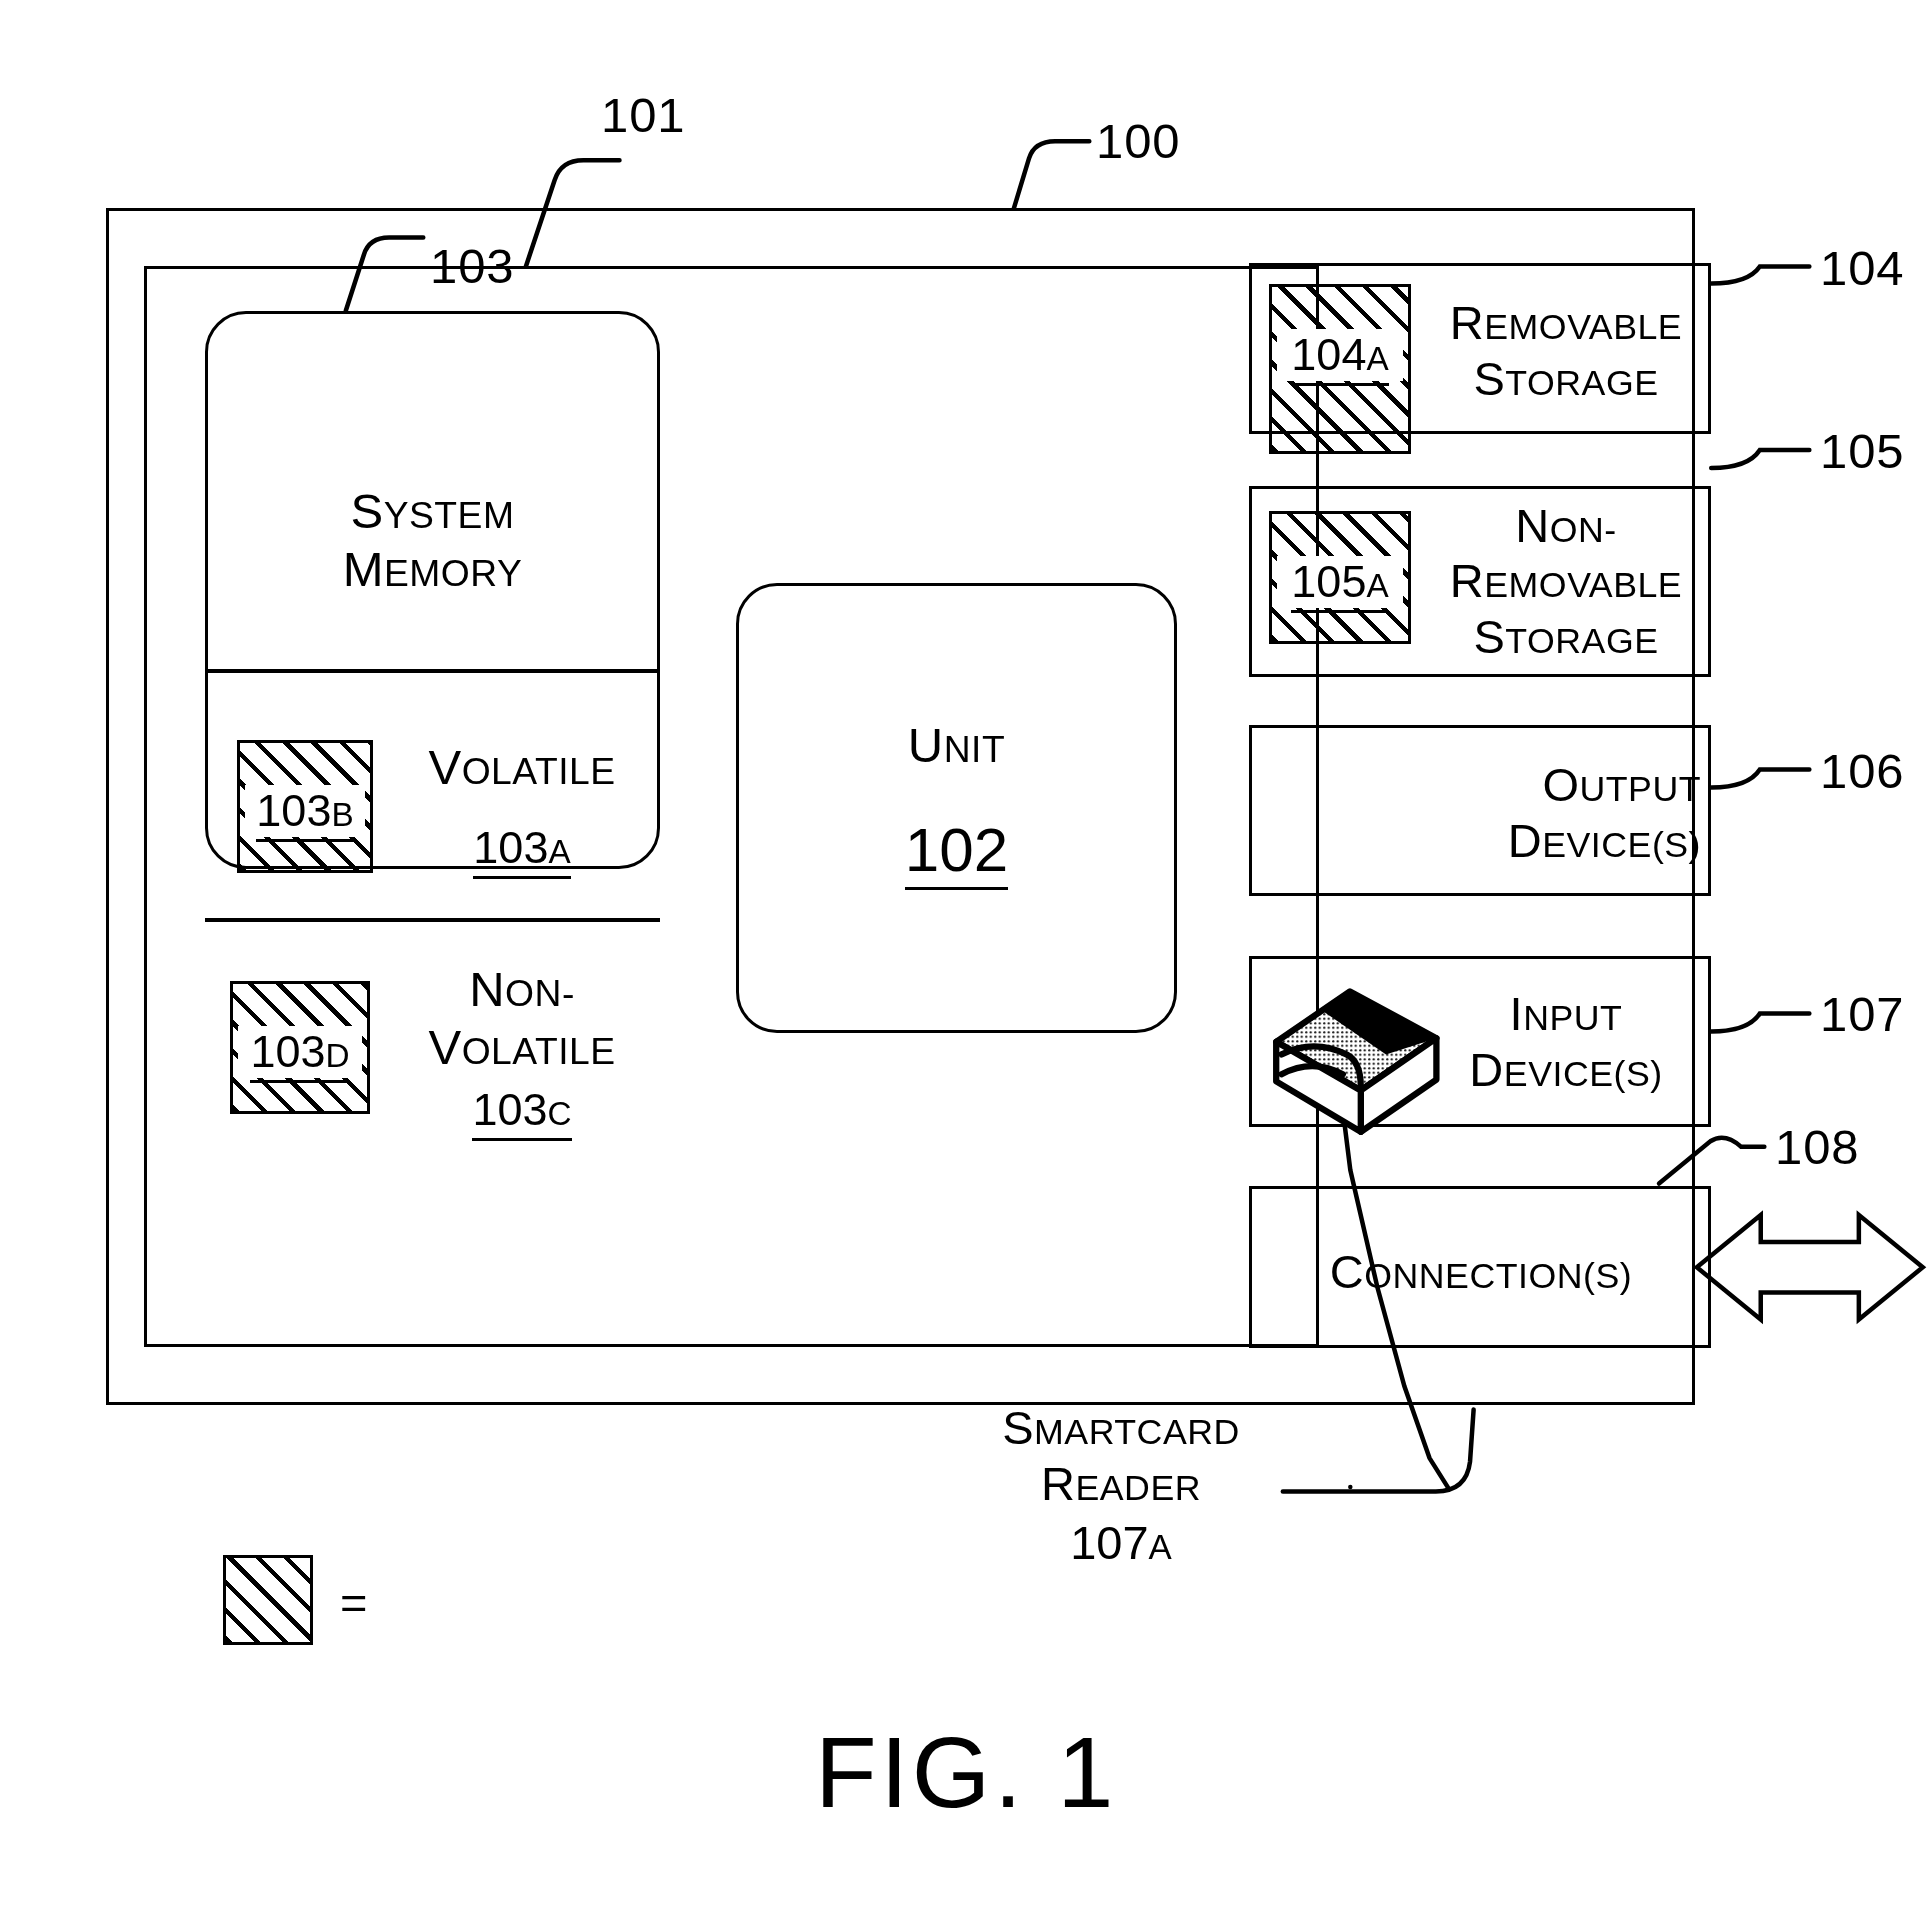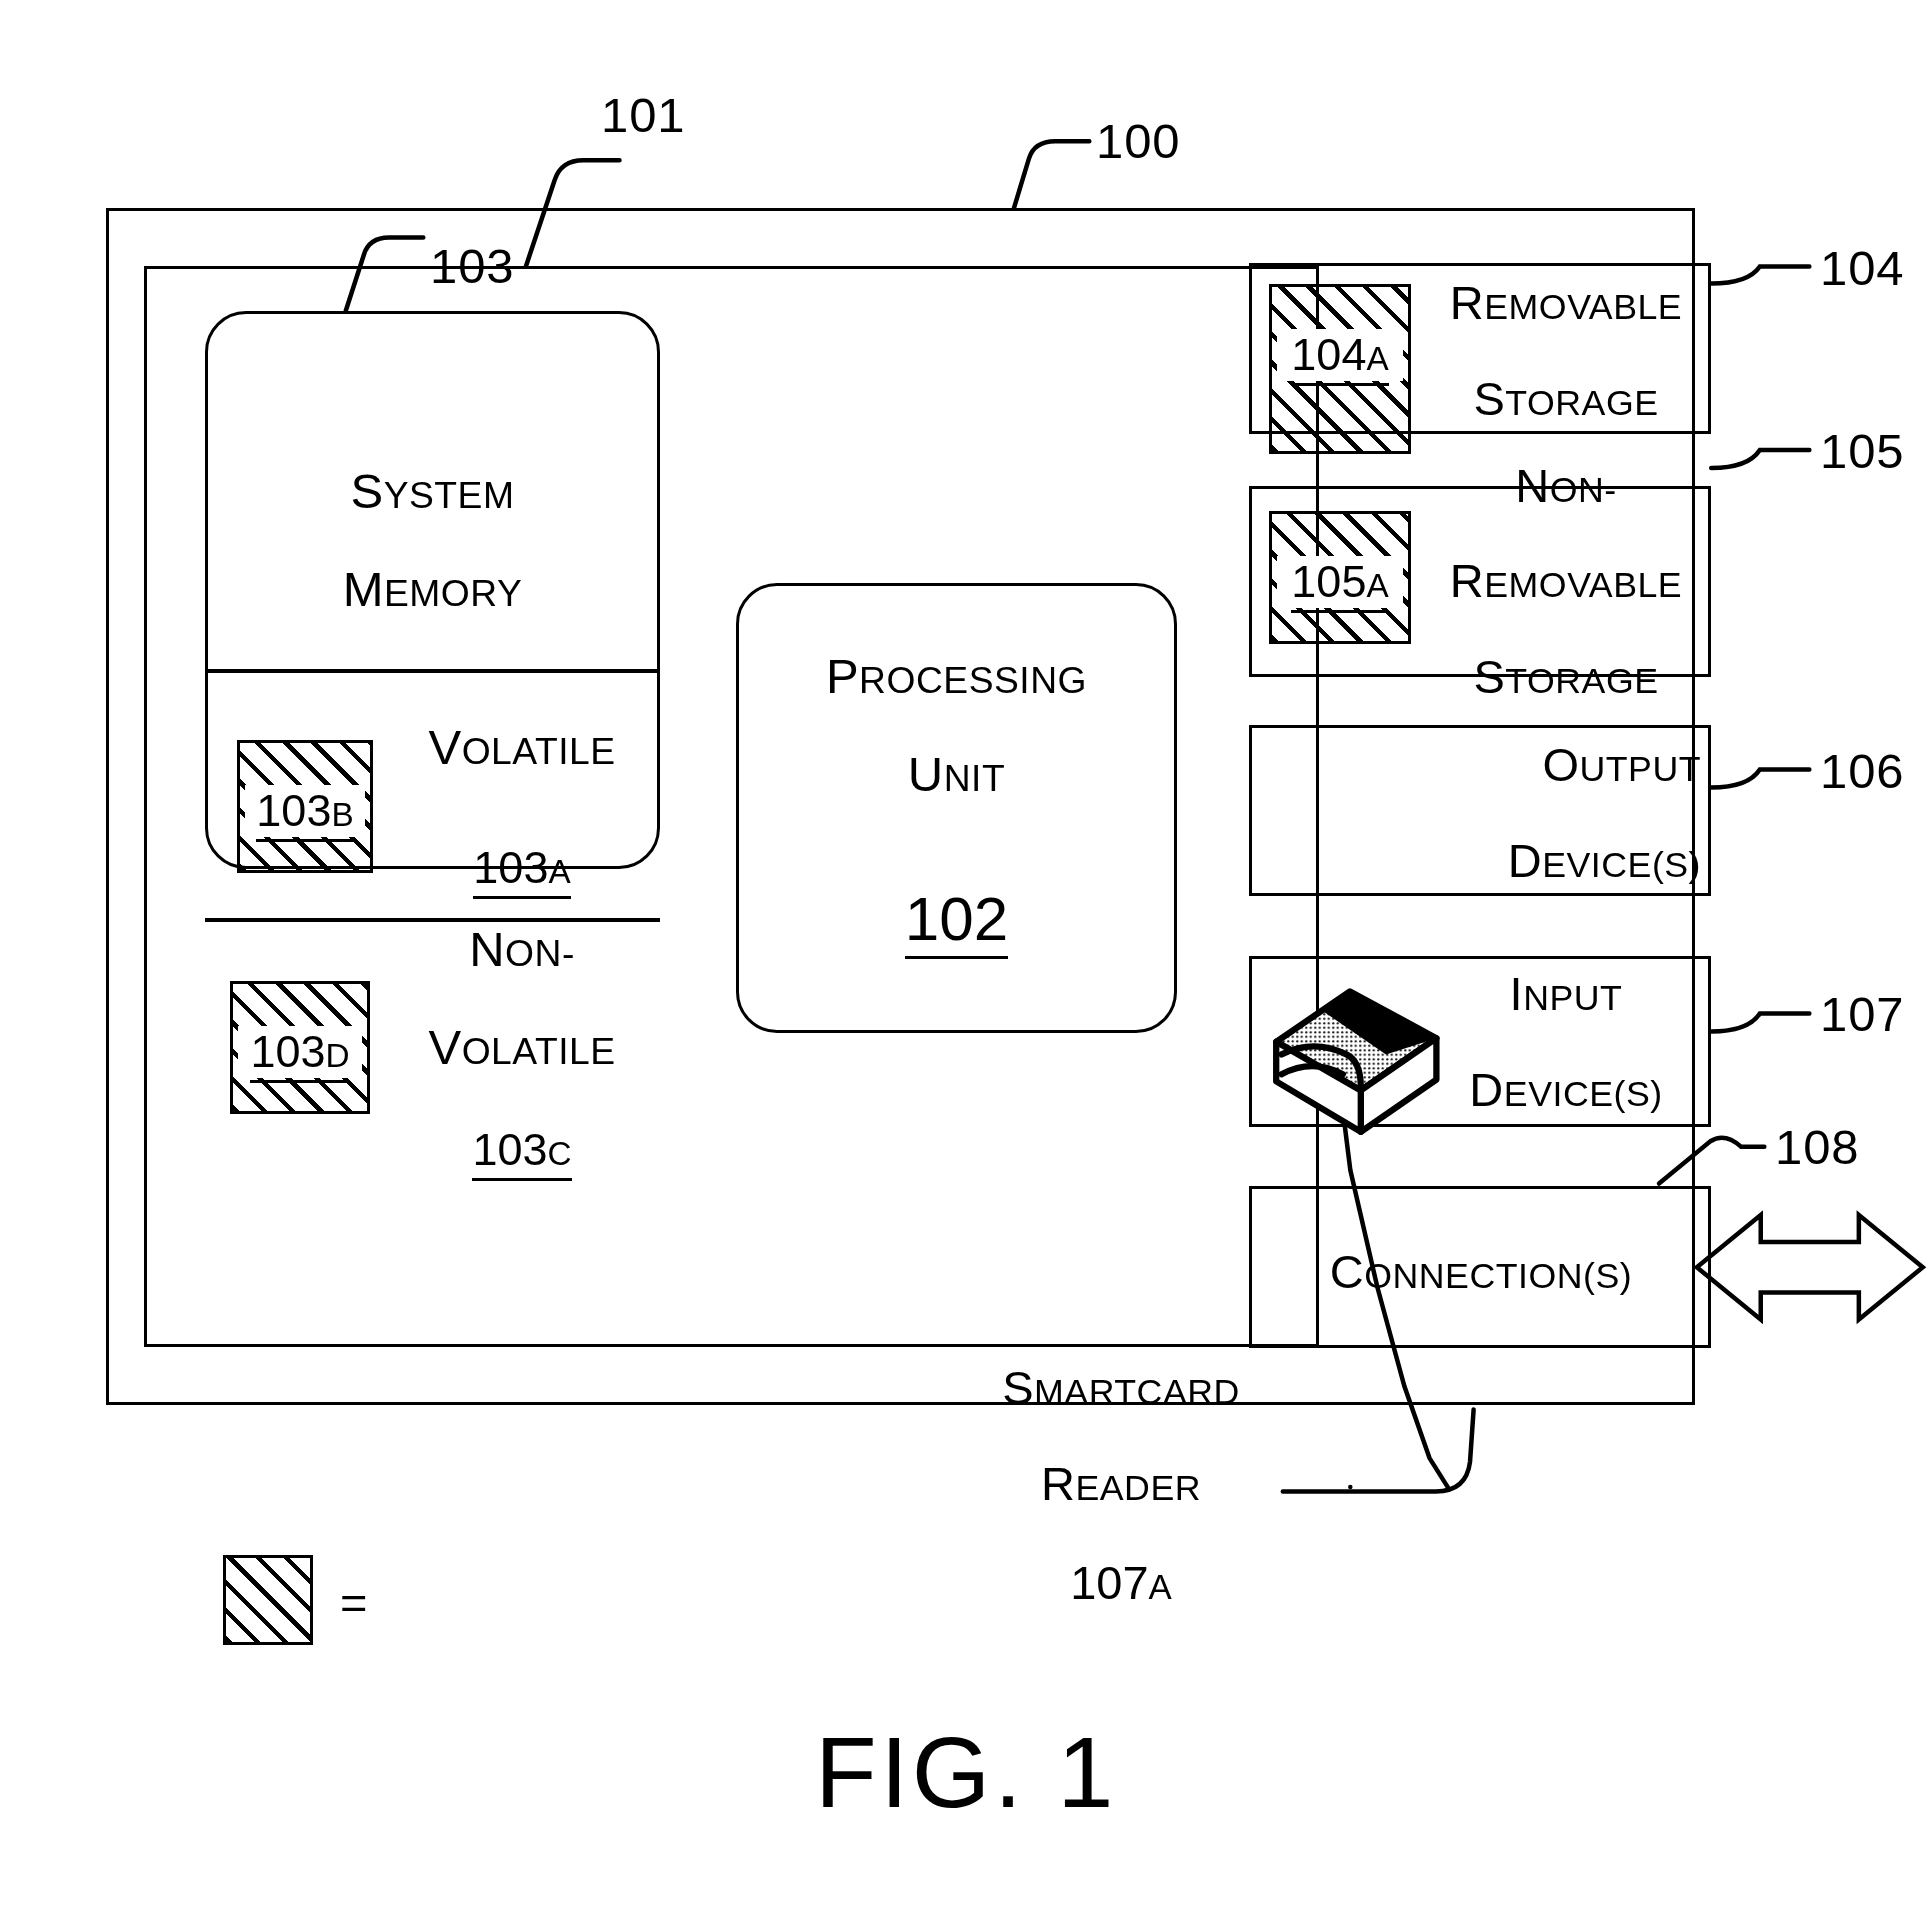--- a/index.html
+++ b/index.html
@@ -7,21 +7,21 @@
   body{
     width:1932px;height:1918px;position:relative;overflow:hidden;
     font-family:"Liberation Sans","DejaVu Sans",sans-serif;
     color:#000;
   }
   
   .abs{position:absolute;}
   .boxline{position:absolute;border:3.6px solid #000;background:transparent;box-sizing:border-box;}
   .rrect{position:absolute;border:3.6px solid #000;background:transparent;box-sizing:border-box;border-radius:41px;}
   .ctr{display:flex;align-items:center;justify-content:center;text-align:center;}
-  .col{flex-direction:column;gap:40px;}
+  .col{flex-direction:column;}
 
   
   .sc{font-weight:400;letter-spacing:0.5px;line-height:1.18;white-space:nowrap;}
   .sc .lc{font-size:0.76em;}
 
   .refnum{position:absolute;font-size:49px;letter-spacing:0.9px;white-space:nowrap;}
   .tag{position:absolute;font-size:45px;white-space:nowrap;}
   .tag u{text-decoration:none;border-bottom:3.6px solid #000;padding-bottom:2.7px;}
   .tag .lc{font-size:0.74em;}
 
@@ -117,23 +117,20 @@
     <span>V</span><span class="lc">OLATILE</span>
   </div>
   <div class="tag" style="position:relative;font-size:45px;margin-top:7.2px;">
     <u><span>103</span><span class="lc">C</span></u>
   </div>
 </div>
 
 <div class="rrect" style="left:736px;top:583px;width:441px;height:450px;"></div>
 <div class="abs ctr col" style="left:736px;top:684px;width:441px;height:234px;">
   <div class="sc" style="font-size:49px;">
-    <span>P</span><span class="lc">ROCESSING</span>
-  </div>
-  <div class="sc" style="font-size:49px;">
     <span>U</span><span class="lc">NIT</span>
   </div>
   <div class="tag" style="position:relative;font-size:62px;margin-top:40px;">
     <u><span>102</span></u>
   </div>
 </div>
 
 <div class="boxline" style="left:1249px;top:263px;width:462px;height:171px;"></div>
 <div class="hatch" style="left:1269px;top:284px;width:142px;height:170px;">
   <div class="tag" style="top:42px;font-size:45px;background:#fff;margin:0 5.4px;padding:0 1.8px;">

